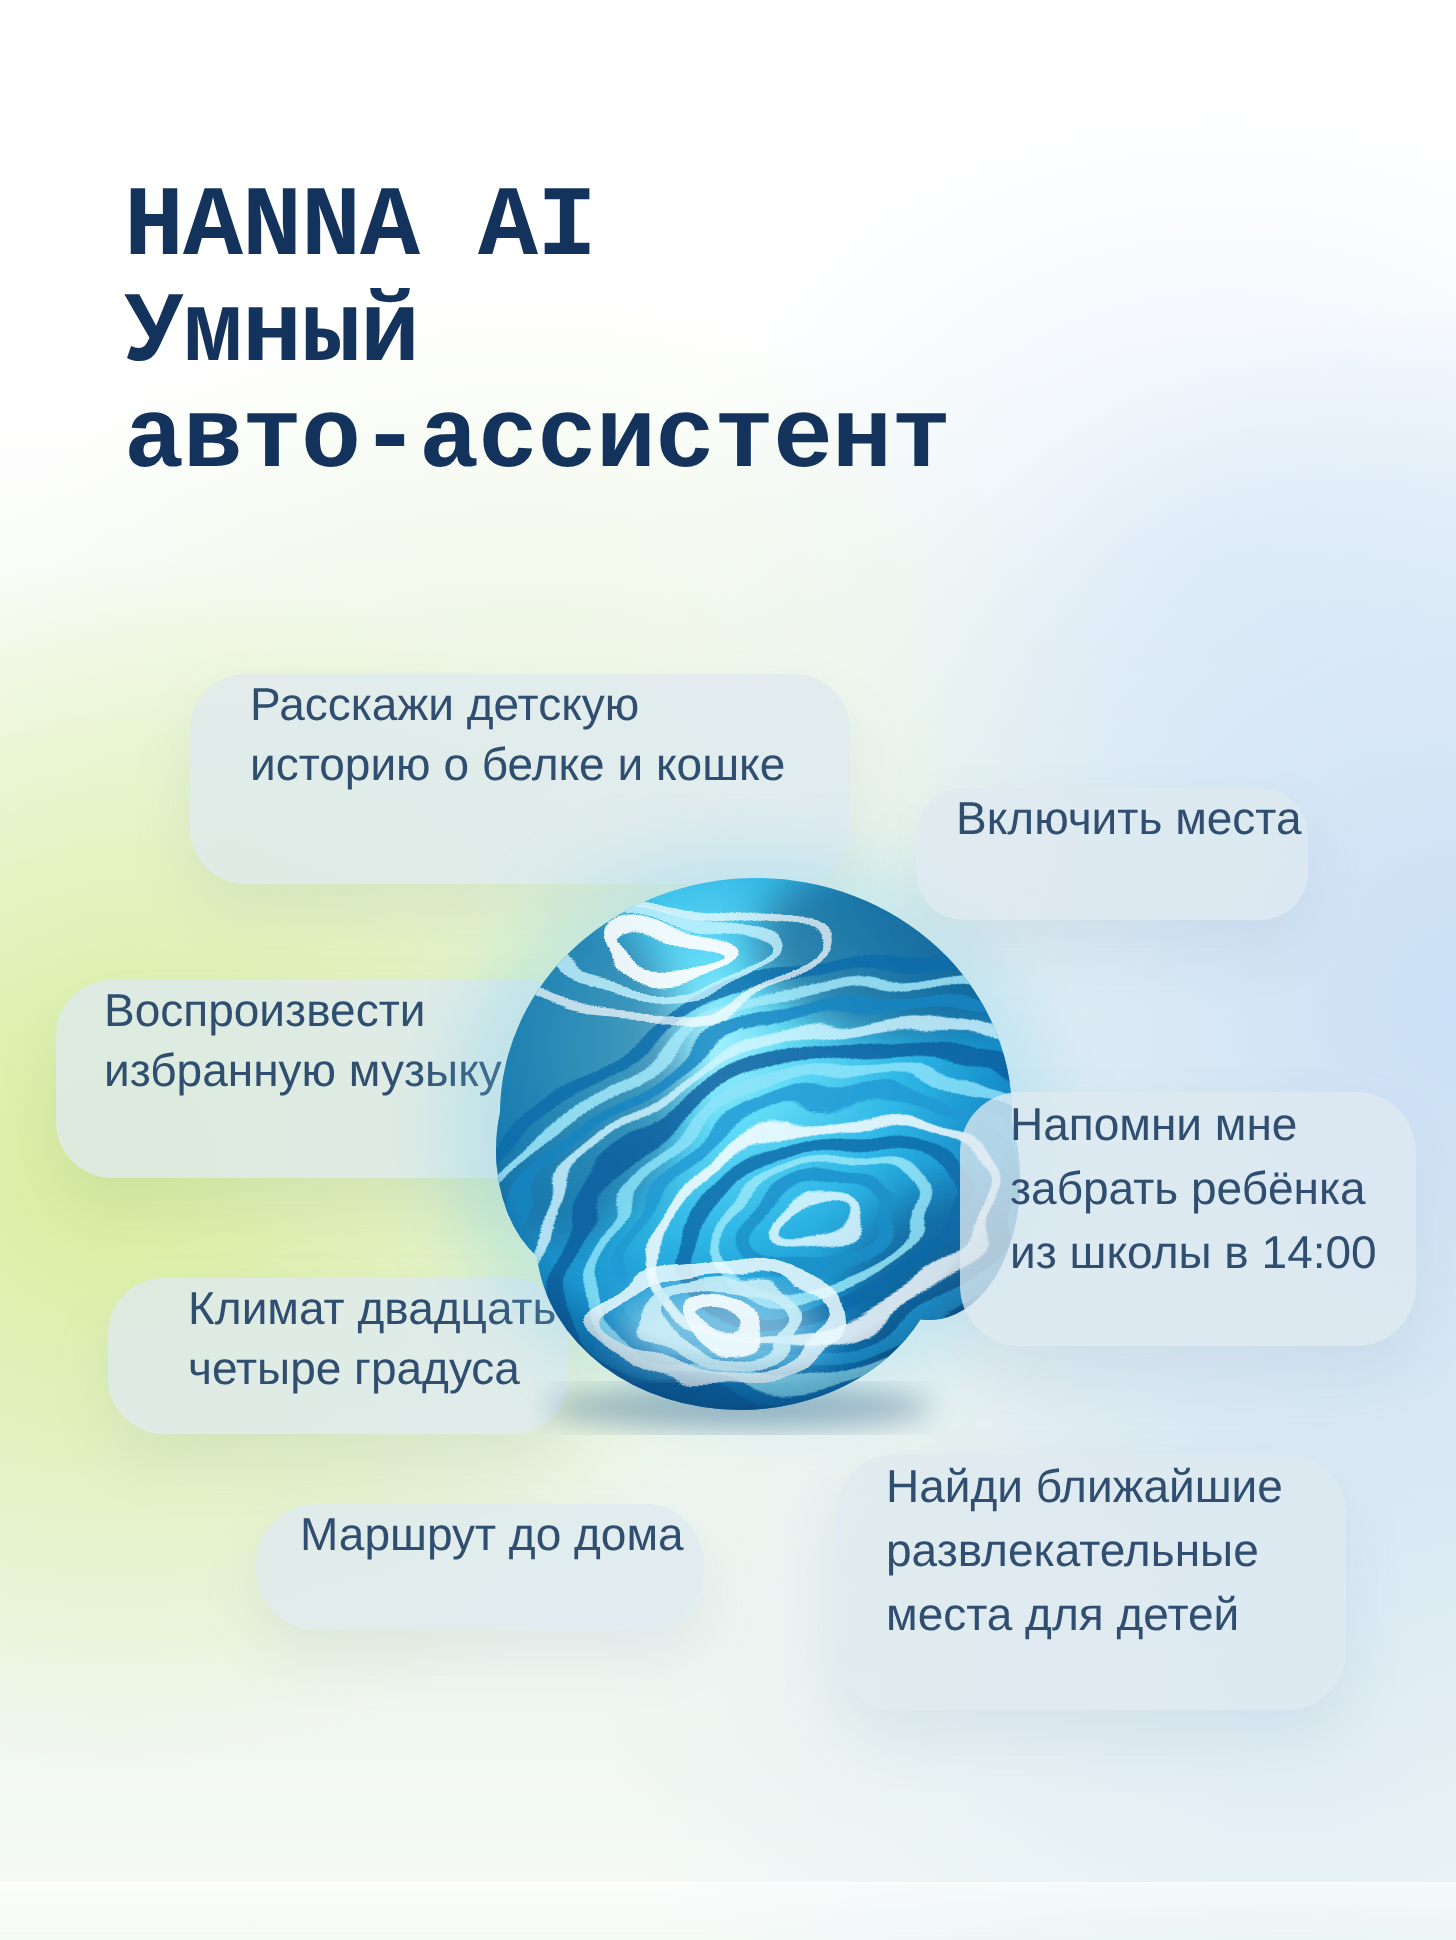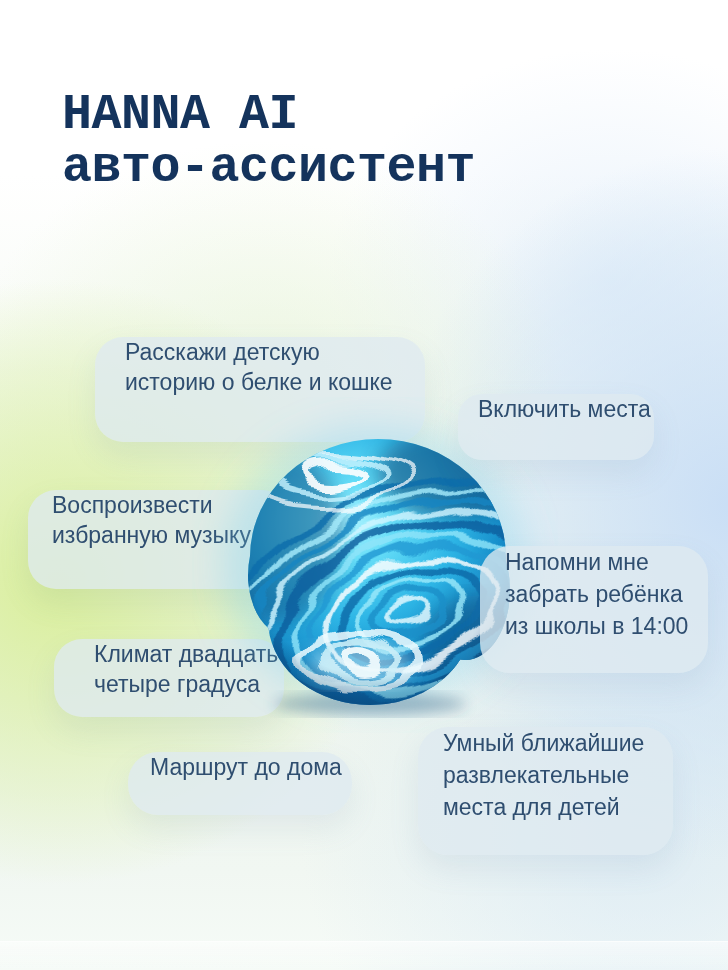--- a/index.html
+++ b/index.html
@@ -49,20 +49,21 @@
 </style>
 </head>
 <body>
 
 <div class="stage">
   <div class="bg"></div>
   <div class="floor"></div>
 
   <h1 class="title">
     <span class="t-line">HANNA AI</span>
+    <span class="t-line">Умный</span>
     <span class="t-line">авто-ассистент</span>
   </h1>
 
   <div class="bubble under b1">
     <span class="line">Расскажи детскую</span>
     <span class="line">историю о белке и кошке</span>
   </div>
   <div class="bubble under b3">
     <span class="line">Воспроизвести</span>
     <span class="line">избранную музыку</span>
@@ -159,17 +160,17 @@
   </div>
   <div class="bubble over b4">
     <span class="line">Напомни мне</span>
     <span class="line">забрать ребёнка</span>
     <span class="line">из школы в 14:00</span>
   </div>
   <div class="bubble over b6">
     <span class="line">Маршрут до дома</span>
   </div>
   <div class="bubble over b7">
-    <span class="line">Умный ближайшие</span>
+    <span class="line">Найди ближайшие</span>
     <span class="line">развлекательные</span>
     <span class="line">места для детей</span>
   </div>
 </div>
 
 </body></html>

